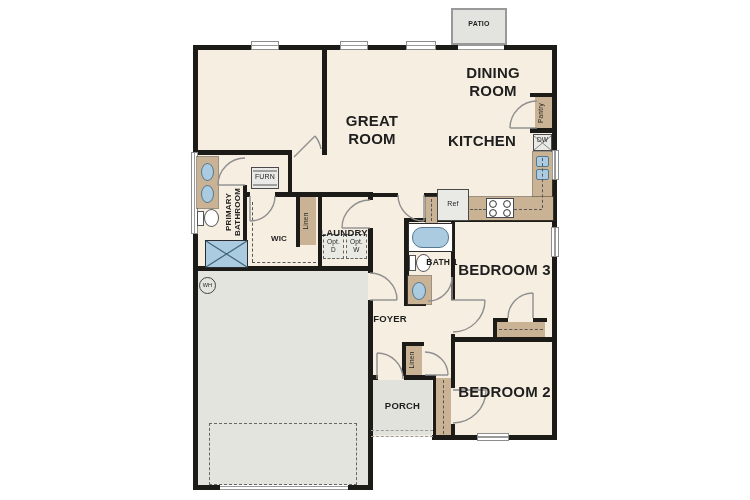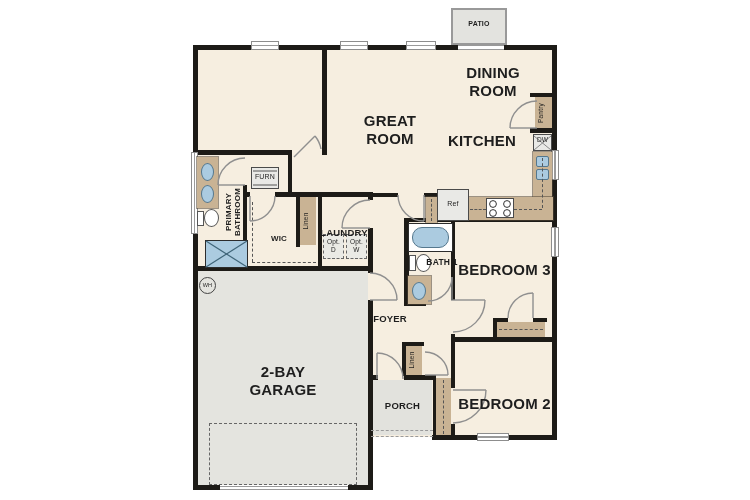--- a/index.html
+++ b/index.html
@@ -219,30 +219,29 @@
         <circle cx="507" cy="213" r="3.4"></circle>
     </g>
     <g stroke="#555" stroke-width="1">
       <path d="M253,171 L277,171"></path>
         <path d="M253,185 L277,185"></path>
     </g>
   </svg>
 
   <div class="lab fs7" style="left:451px;top:20px;width:56px;">PATIO</div>
   <div class="lab" style="left:447px;top:64px;width:92px;">DINING ROOM</div>
-  <div class="lab" style="left:340px;top:112px;width:100px;">GREAT ROOM</div>
+  <div class="lab" style="left:322px;top:112px;width:100px;">GREAT ROOM</div>
   <div class="lab" style="left:441px;top:132px;width:82px;text-align:center;">KITCHEN</div>
   <div class="lab fs8 rot" style="left:210px;top:200px;width:52px;height:24px;">PRIMARY BATHROOM</div>
   <div class="lab fs8" style="left:262px;top:234px;width:34px;">WIC</div>
   <div class="lab fs95" style="left:319px;top:200px;width:50px;margin-top:27px;">LAUNDRY</div>
   <div class="lab fs95" style="left:366px;top:313px;width:48px;">FOYER</div>
   <div class="lab fs85" style="left:426px;top:257px;width:32px;">BATH 1</div>
   <div class="lab" style="left:457px;top:261px;width:95px;">BEDROOM 3</div>
-  <div class="lab" style="left:457px;top:383px;width:95px;margin-top:12px;">BEDROOM 2</div>
-  <div class="lab" style="left:248px;top:363px;width:70px;">2-BAY GARAGE</div>
+  <div class="lab" style="left:457px;top:383px;width:95px;">BEDROOM 2</div>
   <div class="lab fs95" style="left:375px;top:400px;width:55px;">PORCH</div>
 
   <div class="lab fs65 rot" style="left:530px;top:106px;width:28px;height:14px;font-weight:normal;">Pantry</div>
   <div class="lab fs65" style="left:533px;top:136px;width:19px;font-weight:normal;">DW</div>
   <div class="lab fs7" style="left:437px;top:200px;width:32px;font-weight:normal;">Ref</div>
   <div class="lab fs7" style="left:251px;top:173px;width:28px;font-weight:normal;">FURN</div>
   <div class="lab fs65 rot" style="left:293px;top:215px;width:30px;height:12px;font-weight:normal;">Linen</div>
   <div class="lab fs65 rot" style="left:400px;top:354px;width:28px;height:12px;font-weight:normal;">Linen</div>
   <div class="lab fs65" style="left:324px;top:238px;width:19px;font-weight:normal;">Opt. D</div>
   <div class="lab fs65" style="left:347px;top:238px;width:19px;font-weight:normal;">Opt. W</div>

